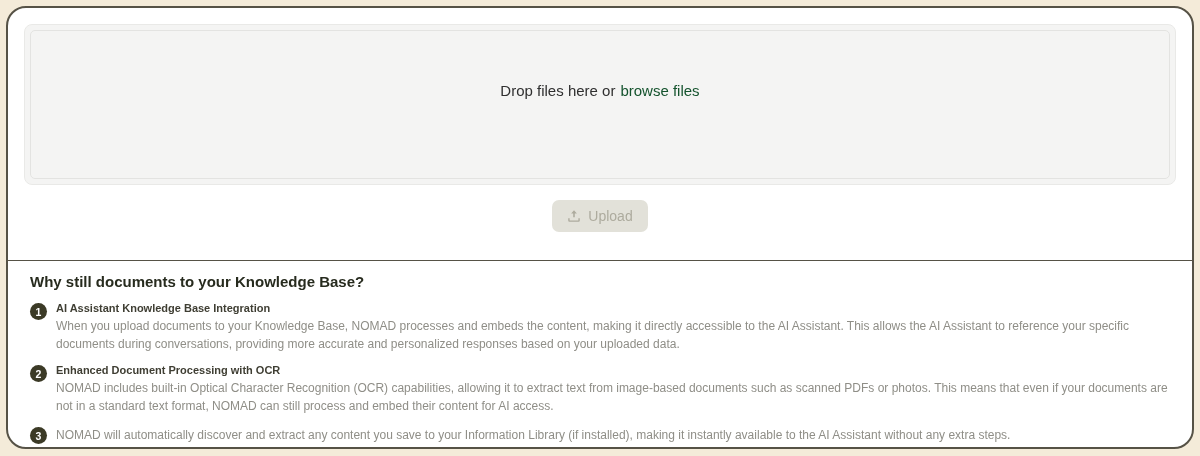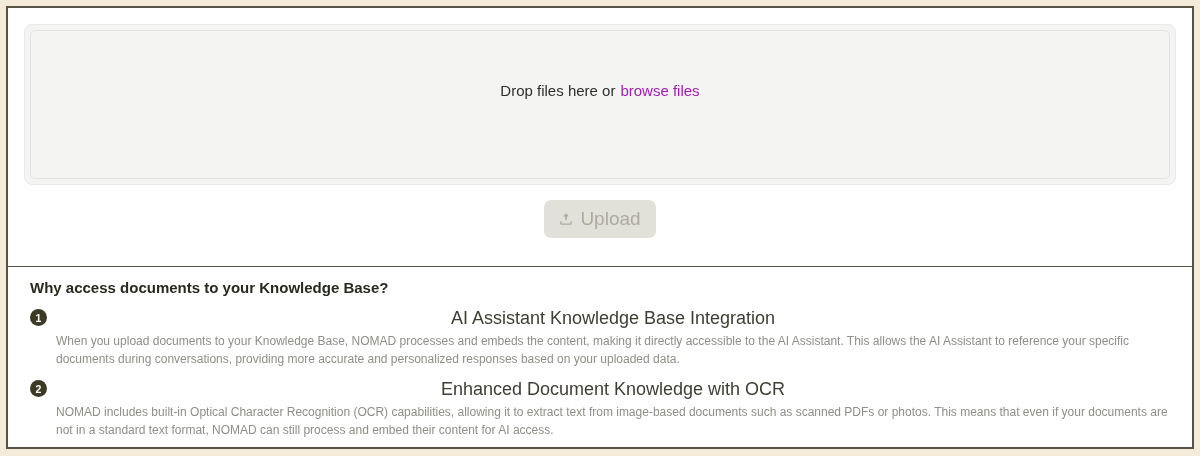--- a/index.html
+++ b/index.html
@@ -7,21 +7,21 @@
     width: 1200px; height: 456px;
     font-family: "Liberation Sans", sans-serif;
     background: #f4ebd9;
     overflow: hidden;
   }
   .card {
     position: absolute;
     left: 6px; top: 6px; width: 1188px; height: 443px;
     background: #ffffff;
     border: 2px solid #565246;
-    border-radius: 0;
+    border-radius: 20px;
     overflow: hidden;
   }
   
   .upload-section { padding: 16px 16px 0 16px; }
   .dropzone {
     position: relative;
     height: 161px;
     background: #f4f4f3;
     border: 1px solid #e9e9e7;
     border-radius: 8px;
@@ -38,39 +38,39 @@
     pointer-events: none;
   }
   .drop-text {
     display: inline-flex;
     gap: 5px;
     font-size: 15px;
     color: #2f2f2f;
     margin-bottom: 28px;
   }
   .browse-link {
-    color: #a21caf;
+    color: #14532d;
     cursor: pointer;
     text-decoration: none;
   }
   .upload-row {
     display: flex;
     justify-content: center;
     padding: 15px 0 28px 0;
   }
   .upload-btn {
     display: inline-flex;
     align-items: center;
     gap: 7px;
     background: #e2e1d9;
     color: #adab9e;
     border: none;
     border-radius: 7px;
     padding: 8px 15px;
-    font-size: 19px;
+    font-size: 14px;
     font-family: "Liberation Sans", sans-serif;
     cursor: default;
   }
   .upload-btn svg { display: block; }
   
   .info-section {
     border-top: 1px solid #565246;
     padding: 12px 22px 0 16px;
   }
   .info-heading {
@@ -94,25 +94,24 @@
     color: #ffffff;
     font-size: 10.5px;
     font-weight: 700;
     display: flex;
     align-items: center;
     justify-content: center;
     margin-top: 1px;
   }
   .item-content { flex: 1; min-width: 0; }
   .item-title {
-    font-size: 18px;
-    font-weight: 400;
+    font-size: 11px;
+    font-weight: 700;
     color: #3f3e33;
     margin-bottom: 3px;
-    text-align: center;
   }
   .item-body {
     font-size: 12px;
     color: #8f8e87;
     line-height: 1.5;
   }
 </style>
 </head>
 <body>
 
@@ -133,34 +132,34 @@
             <path d="M8 1.5 L11.3 5 L8.9 5 L8.9 9.5 L7.1 9.5 L7.1 5 L4.7 5 Z" fill="currentColor"></path>
             <path d="M2.2 10.5 L2.2 13.2 Q2.2 13.8 2.8 13.8 L13.2 13.8 Q13.8 13.8 13.8 13.2 L13.8 10.5" stroke="currentColor" stroke-width="1.6" fill="none"></path>
           </svg>
         </span>
         <span>Upload</span>
       </button>
     </div>
   </div>
 
   <div class="info-section">
-    <div class="info-heading">Why access documents to your Knowledge Base?</div>
+    <div class="info-heading">Why still documents to your Knowledge Base?</div>
 
     <div class="info-item">
       <div class="num-badge">1</div>
       <div class="item-content">
         <div class="item-title">AI Assistant Knowledge Base Integration</div>
         <div class="item-body">When you upload documents to your Knowledge Base, NOMAD processes and embeds the content, making it directly accessible to the AI Assistant. This allows the AI Assistant to reference your specific documents during conversations, providing more accurate and personalized responses based on your uploaded data.</div>
       </div>
     </div>
 
     <div class="info-item">
       <div class="num-badge">2</div>
       <div class="item-content">
-        <div class="item-title">Enhanced Document Knowledge with OCR</div>
+        <div class="item-title">Enhanced Document Processing with OCR</div>
         <div class="item-body">NOMAD includes built-in Optical Character Recognition (OCR) capabilities, allowing it to extract text from image-based documents such as scanned PDFs or photos. This means that even if your documents are not in a standard text format, NOMAD can still process and embed their content for AI access.</div>
       </div>
     </div>
 
     <div class="info-item">
       <div class="num-badge">3</div>
       <div class="item-content">
         <div class="item-body">NOMAD will automatically discover and extract any content you save to your Information Library (if installed), making it instantly available to the AI Assistant without any extra steps.</div>
       </div>
     </div>

